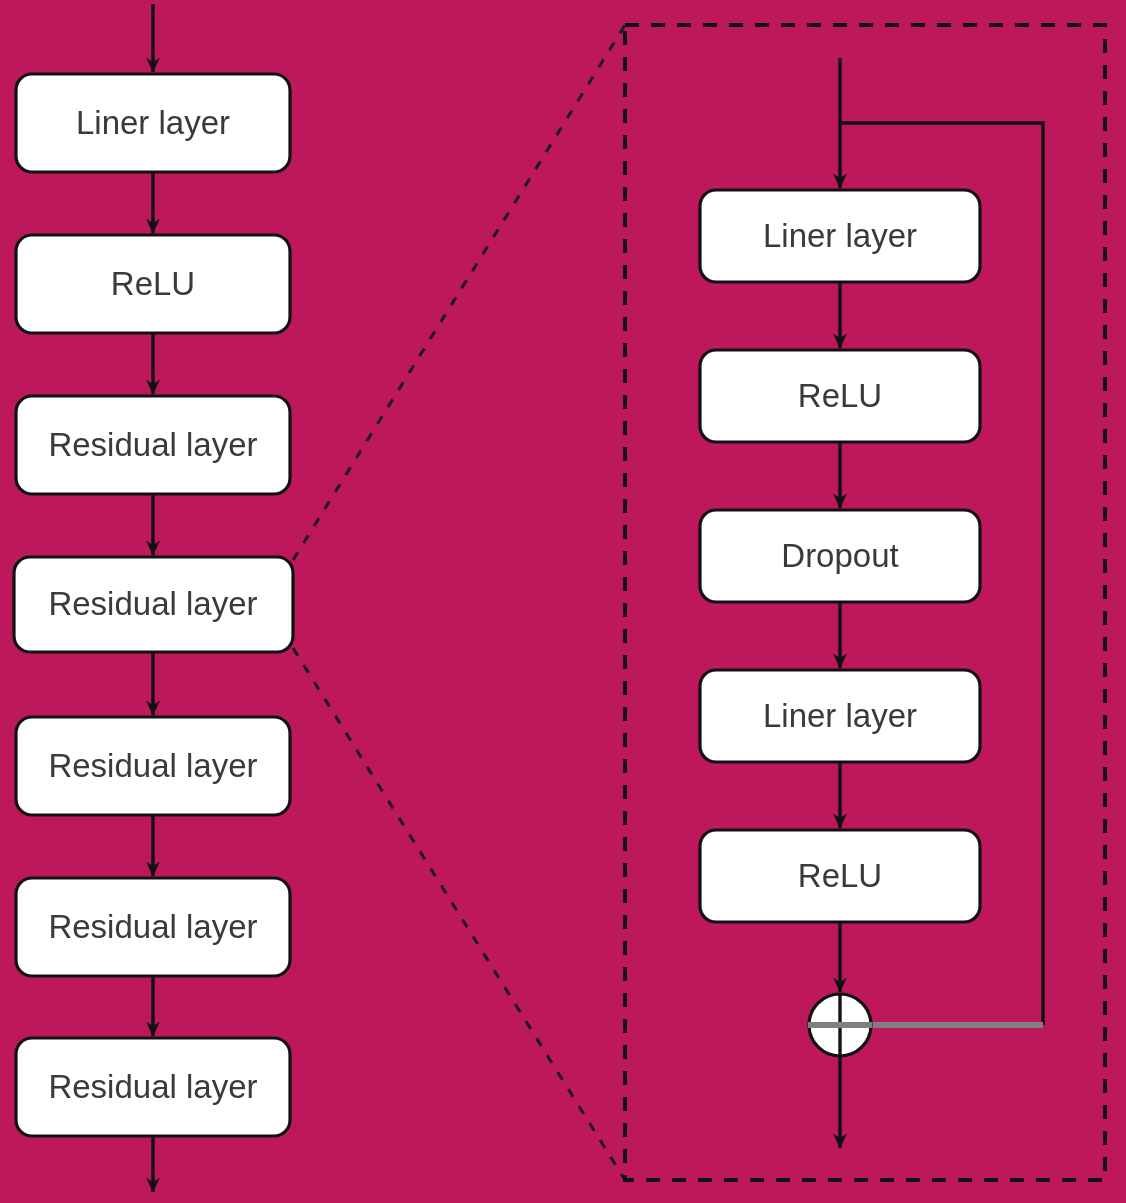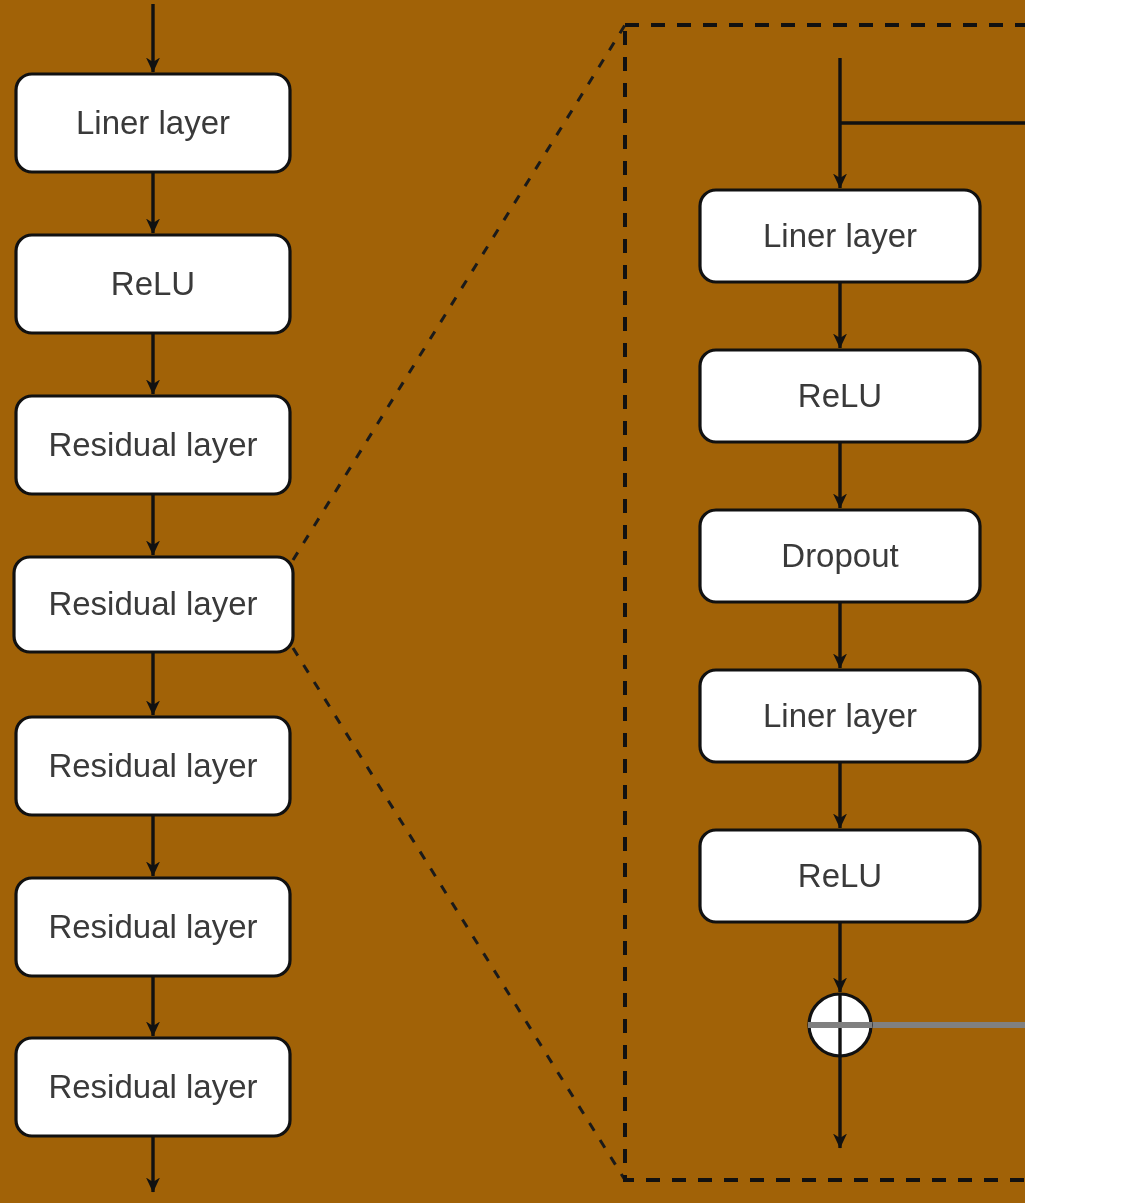--- a/index.html
+++ b/index.html
@@ -2,23 +2,23 @@
 <html><head>
 <meta charset="utf-8">
 <style>
   html, body {
     margin: 0;
     padding: 0;
     background: #ffffff;
   }
   #canvas {
     position: relative;
-    width: 1025px;
+    width: 1126px;
     height: 1203px;
-    background: #a16207;
+    background: #be185d;
     font-family: "Liberation Sans", sans-serif;
     overflow: hidden;
   }
   #diagram-svg {
     position: absolute;
     left: 0;
     top: 0;
     width: 1126px;
     height: 1203px;
   }

